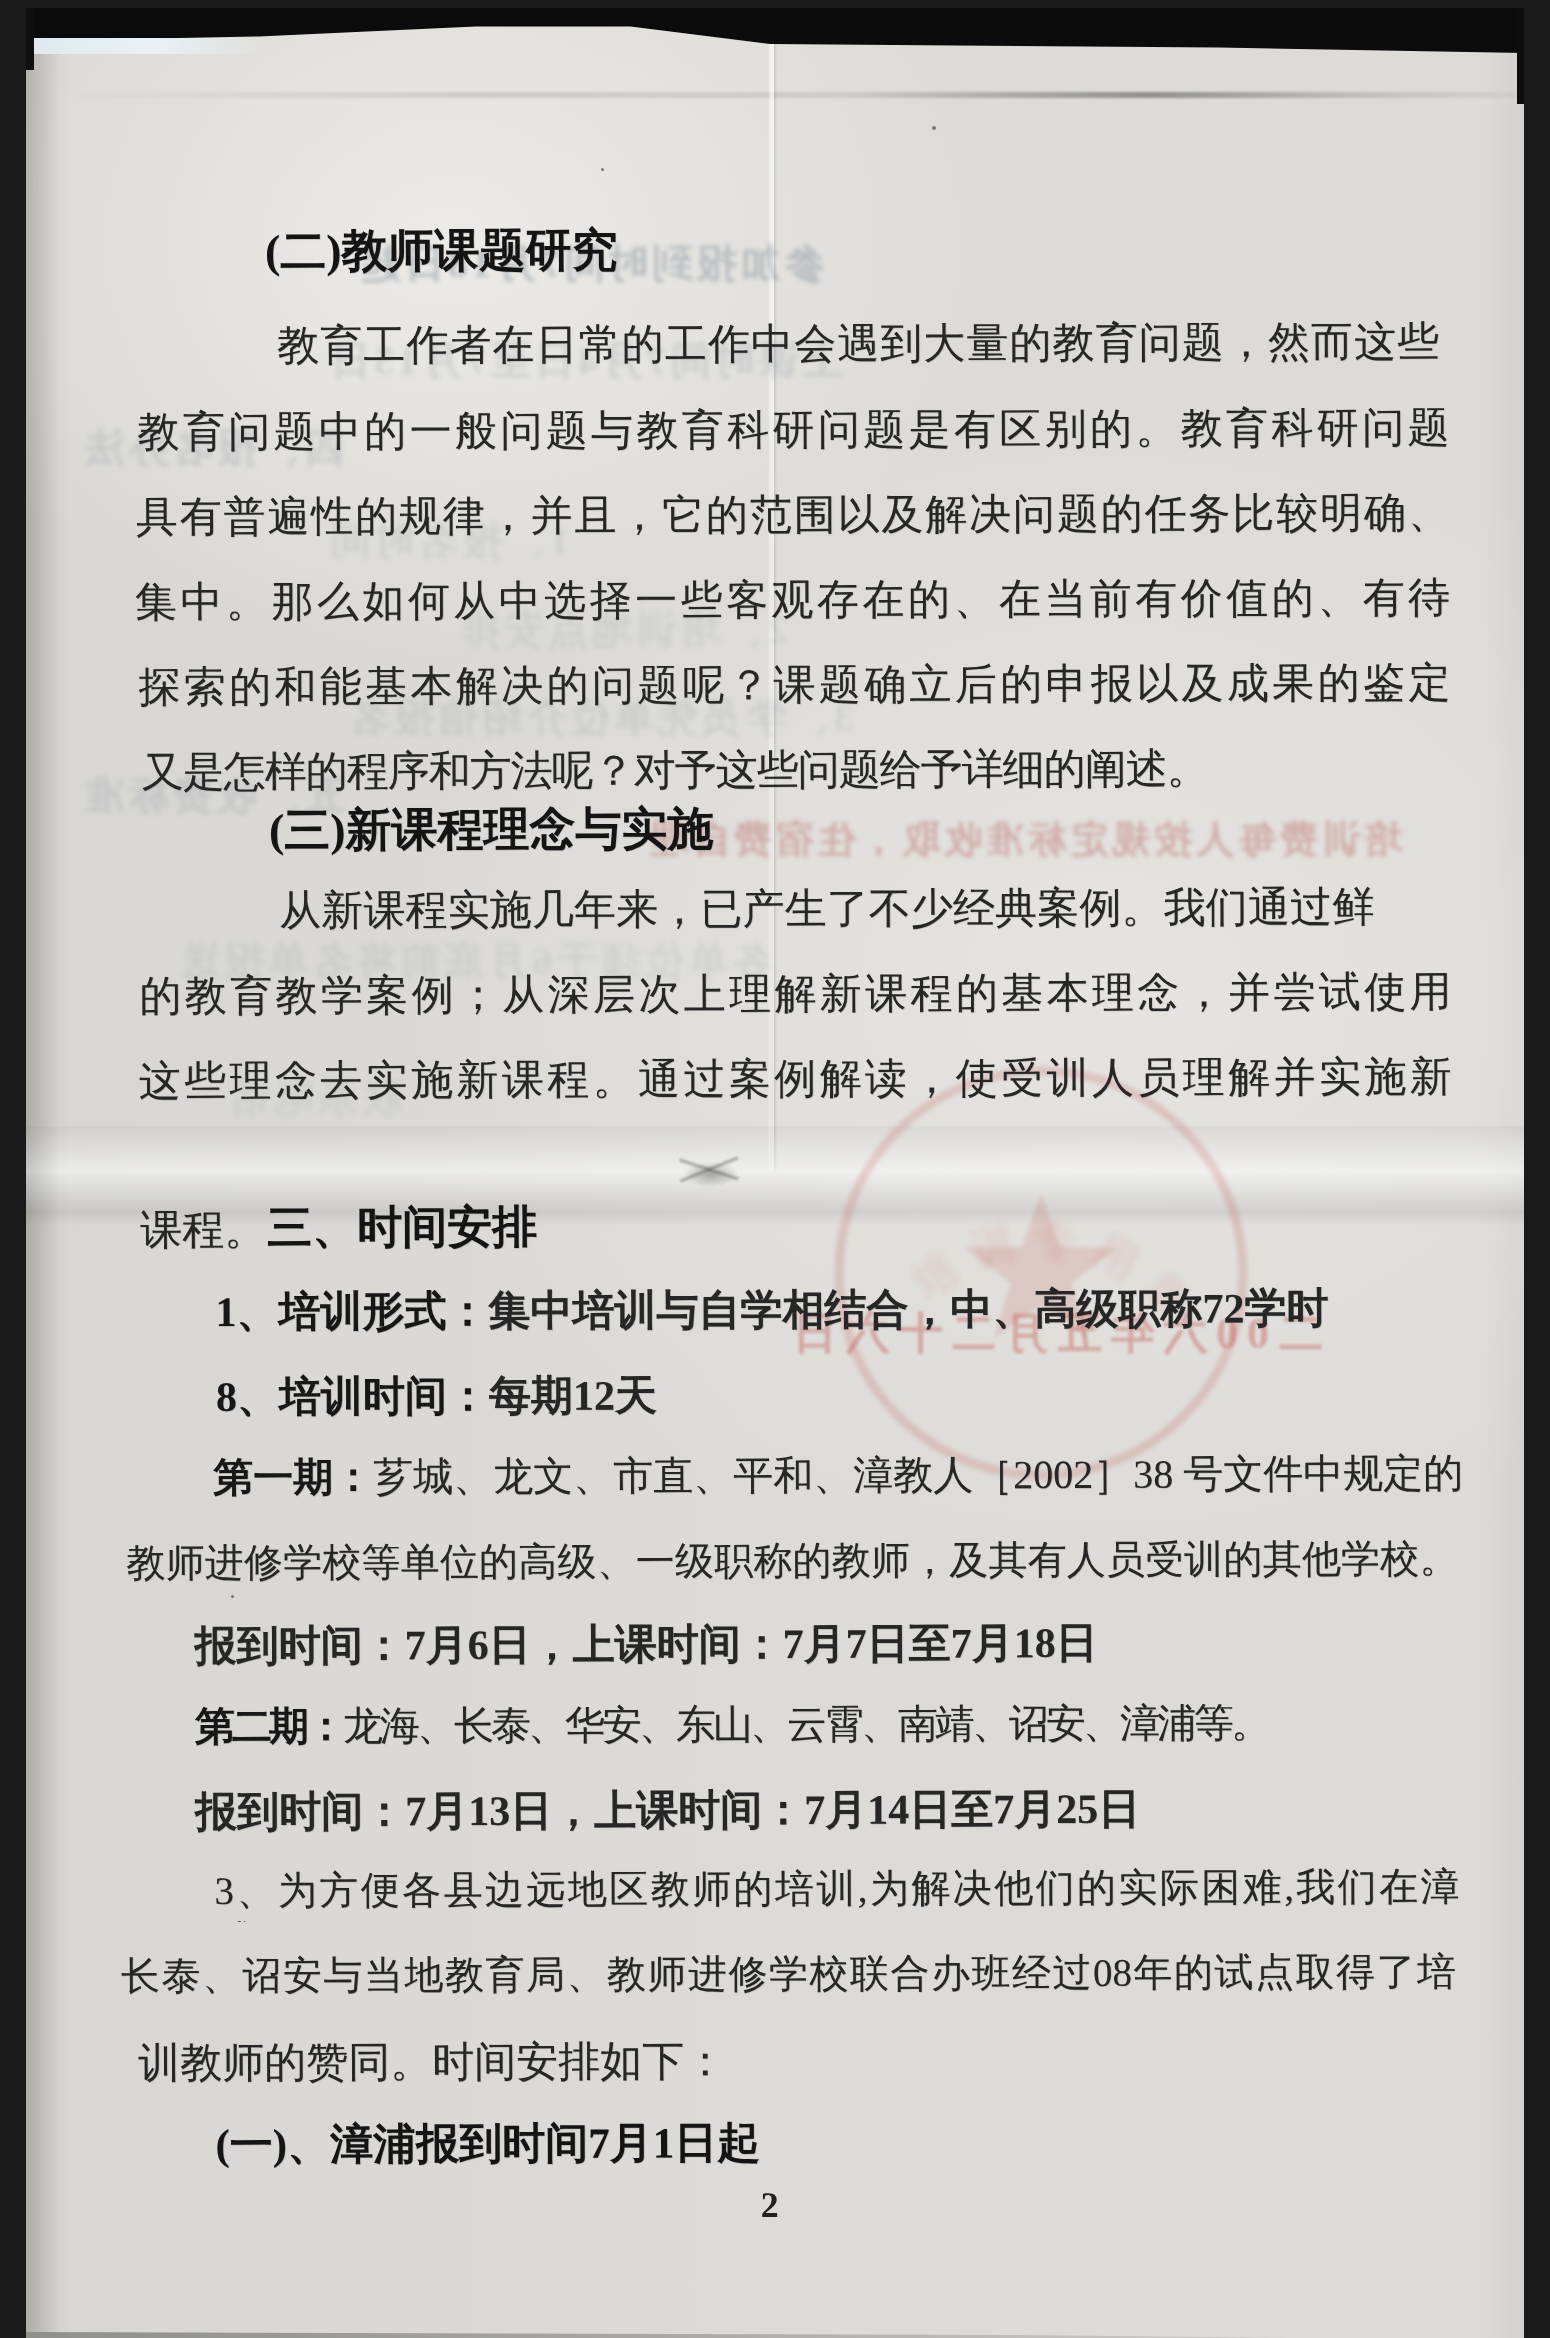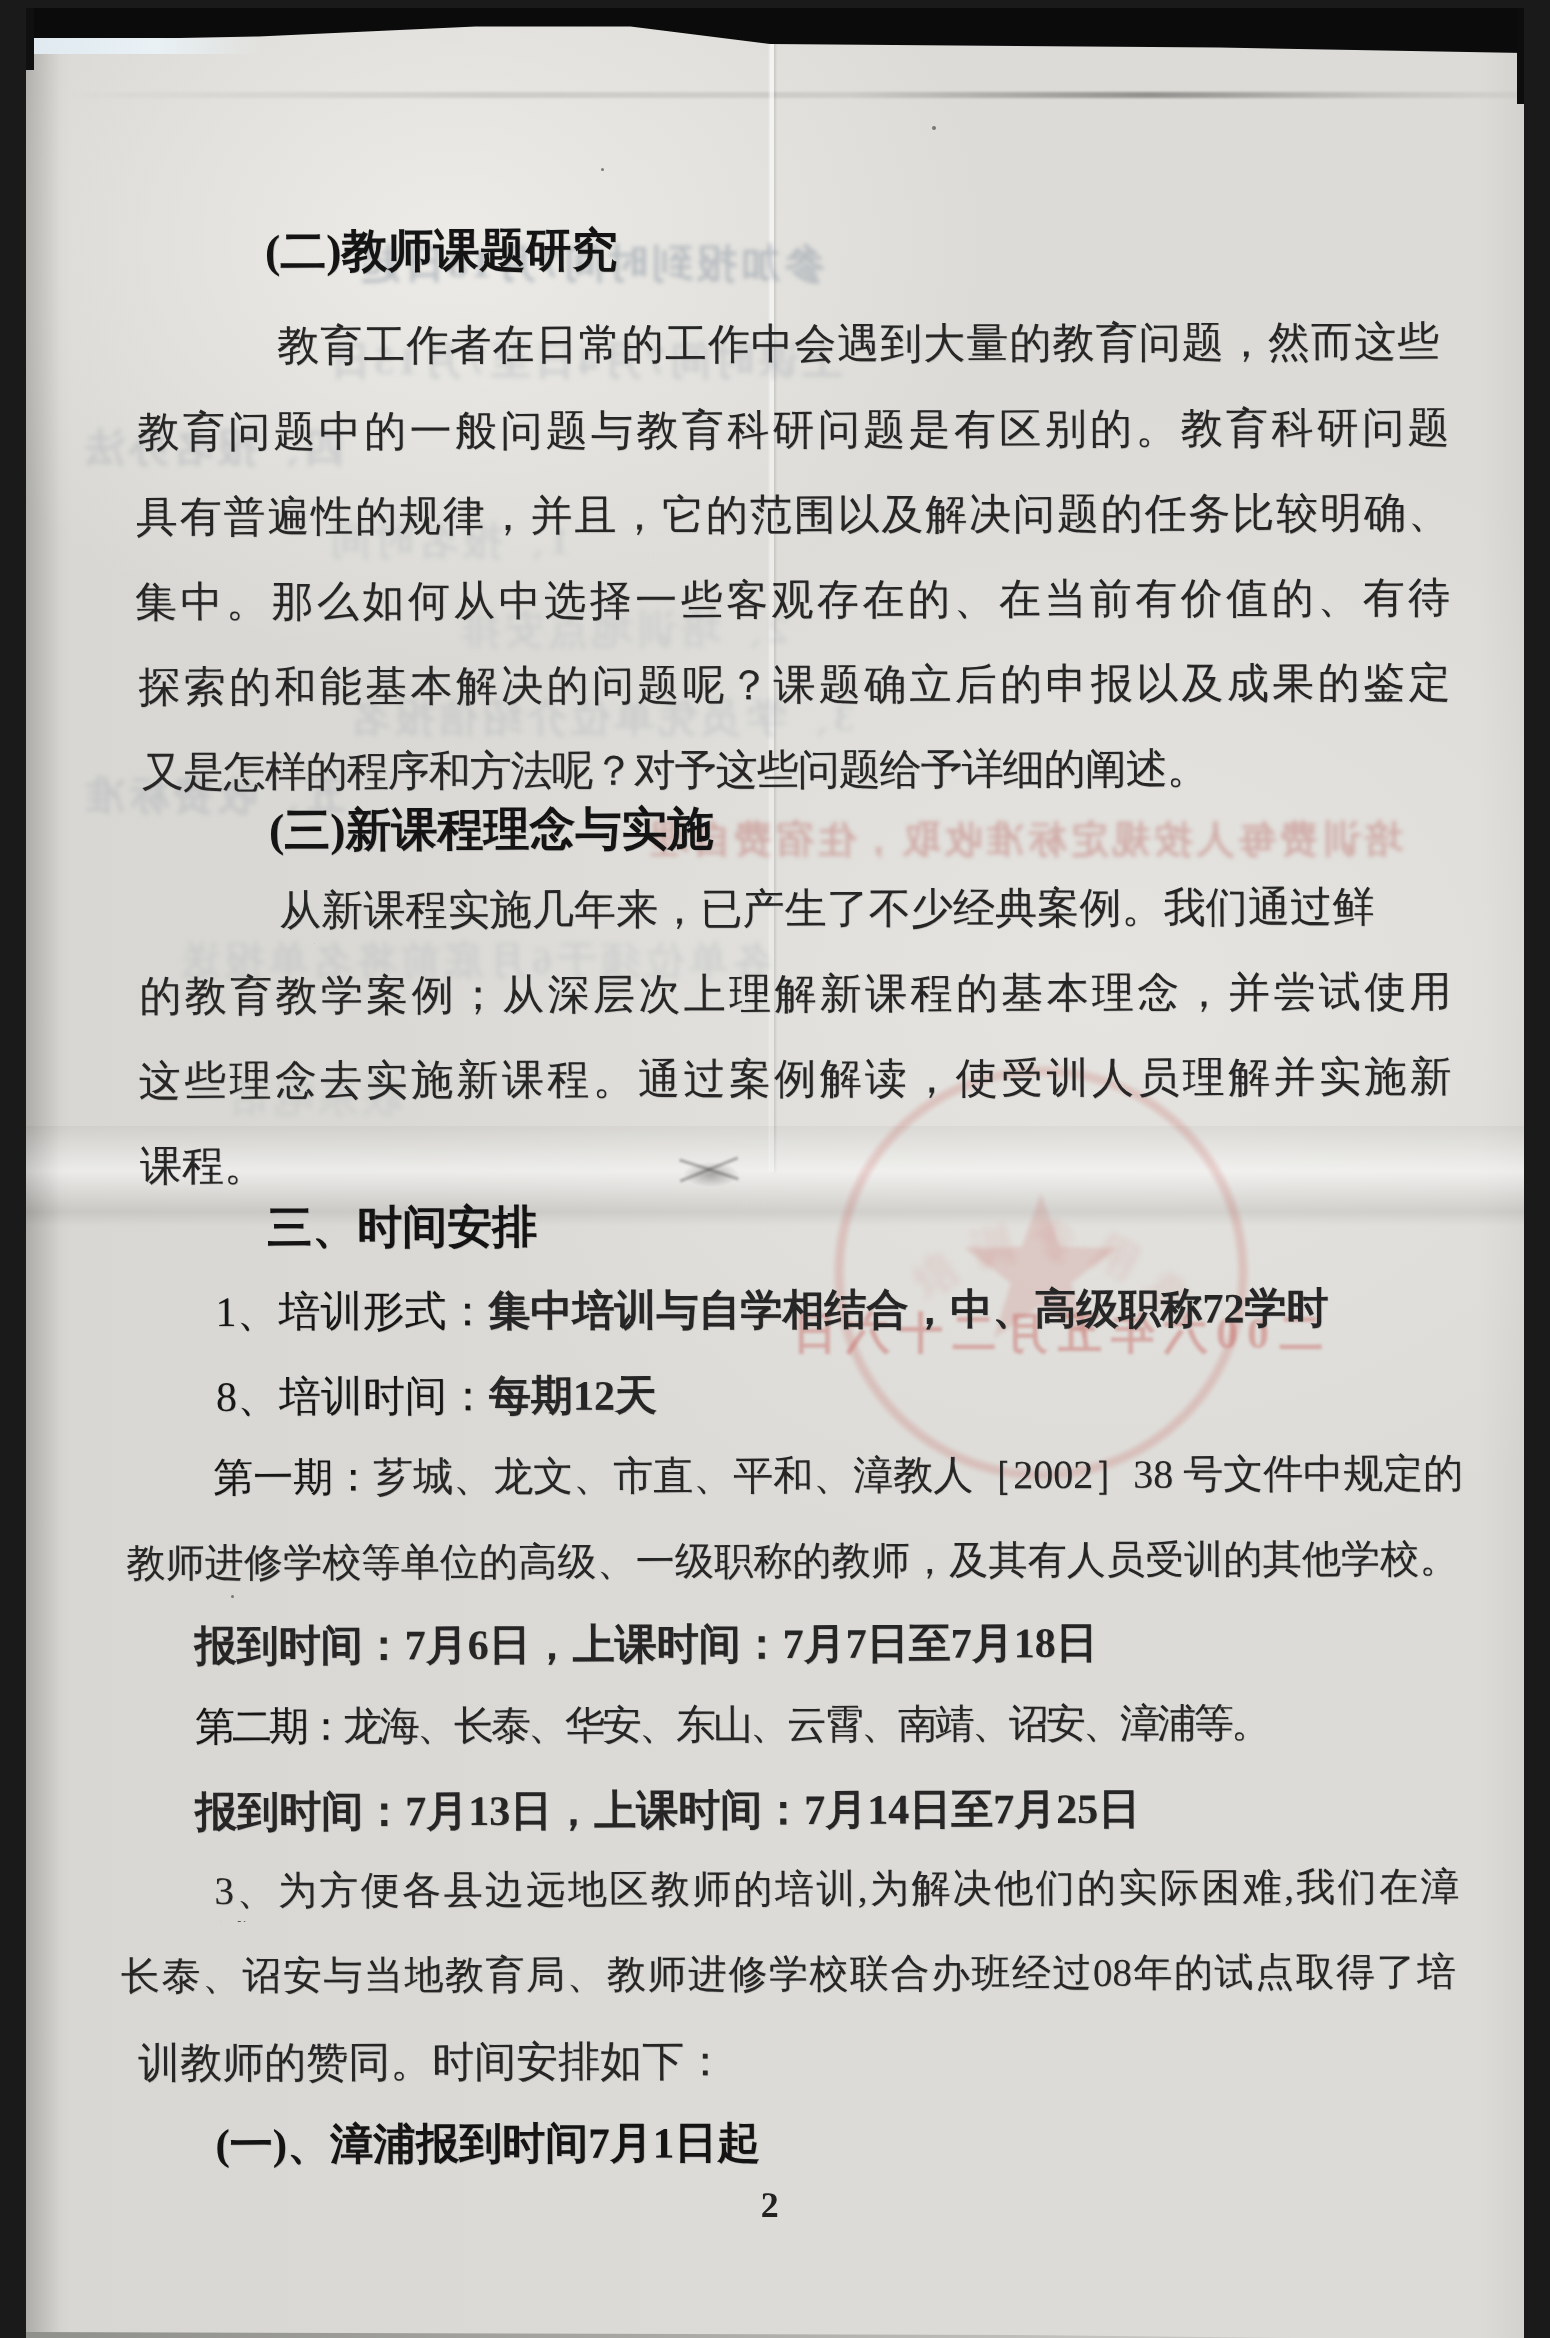--- a/index.html
+++ b/index.html
@@ -38,21 +38,21 @@
     background:linear-gradient(90deg,rgba(70,70,70,0),rgba(70,70,70,.15) 28%,rgba(55,55,55,.1) 52%,rgba(35,35,35,.4) 72%,rgba(70,70,70,.18) 86%,rgba(70,70,70,0));}
   .speck{position:absolute;width:4px;height:4px;border-radius:50%;background:#4a4a48;opacity:.7;}
   
   .textlayer{position:absolute;left:0;top:0;width:100%;height:100%;transform:rotate(-0.2deg);transform-origin:50% 0;}
   .line{position:absolute;white-space:nowrap;color:#262626;font-size:42px;line-height:1.25;
     text-shadow:.5px .5px .8px rgba(30,30,30,.3);}
   .j{white-space:normal;text-align:justify;text-justify:inter-character;text-align-last:justify;
     overflow:hidden;max-height:1.4em;}
   .h{font-weight:bold;color:#141414;font-size:46px;}
   .w6{font-weight:600;}
-  .pfx{font-weight:normal;color:#171717;}
+  .pfx{font-weight:bold;color:#171717;}
   .pagenum{position:absolute;left:727px;top:2176px;font-size:36px;font-weight:600;color:#222;}
   
   .bleed{position:absolute;transform:scaleX(-1);color:#8d97a3;filter:blur(2.6px);opacity:.45;
     font-size:40px;letter-spacing:4px;white-space:nowrap;font-weight:600;}
   .bleed-red{color:#c07a76;opacity:.5;filter:blur(2.2px);}
   
   .seal{position:absolute;left:795px;top:1045px;width:440px;height:440px;opacity:.95;}
   .seal-date{position:absolute;left:756px;top:1296px;width:540px;transform:scaleX(-1);
     color:#c4524e;opacity:.4;filter:blur(1.4px);font-size:44px;letter-spacing:9px;white-space:nowrap;font-weight:600;}
 </style>
@@ -100,21 +100,21 @@
     <div class="line j" style="left:110px;top:396px;width:1312px">教育问题中的一般问题与教育科研问题是有区别的。教育科研问题</div>
     <div class="line j" style="left:108px;top:481px;width:1314px">具有普遍性的规律，并且，它的范围以及解决问题的任务比较明确、</div>
     <div class="line j" style="left:107px;top:566px;width:1315px">集中。那么如何从中选择一些客观存在的、在当前有价值的、有待</div>
     <div class="line j" style="left:110px;top:651px;width:1312px">探索的和能基本解决的问题呢？课题确立后的申报以及成果的鉴定</div>
     <div class="line" style="left:113px;top:736px;letter-spacing:-1px">又是怎样的程序和方法呢？对予这些问题给予详细的阐述。</div>
 
     <div class="line h" style="left:240px;top:792px">(三)新课程理念与实施</div>
     <div class="line j" style="left:250px;top:875px;width:1095px">从新课程实施几年来，已产生了不少经典案例。我们通过鲜活</div>
     <div class="line j" style="left:110px;top:960px;width:1312px">的教育教学案例；从深层次上理解新课程的基本理念，并尝试使用</div>
     <div class="line j" style="left:109px;top:1045px;width:1313px">这些理念去实施新课程。通过案例解读，使受训人员理解并实施新</div>
-    <div class="line" style="left:110px;top:1130px">课程。</div>
+    <div class="line" style="left:110px;top:1194px">课程。</div>
 
     <div class="line h" style="left:237px;top:1190px;font-size:45px">三、时间安排</div>
 
     <div class="line w6" style="left:185px;top:1276px"><span class="pfx">1、培训形式：</span><span>集中培训与自学相结合，中、高级职称72学时</span></div>
     <div class="line w6" style="left:185px;top:1361px"><span class="pfx">8、培训时间：</span><span>每期12天</span></div>
 
     <div class="line j" style="left:182px;top:1443px;width:1250px;font-size:40px"><span class="pfx">第一期：</span><span>芗城、龙文、市直、平和、漳教人［2002］38 号文件中规定的</span></div>
     <div class="line j" style="left:95px;top:1529px;width:1332px;font-size:39px">教师进修学校等单位的高级、一级职称的教师，及其有人员受训的其他学校。</div>
     <div class="line w6" style="left:163px;top:1610px">报到时间：7月6日，上课时间：7月7日至7月18日</div>
 

